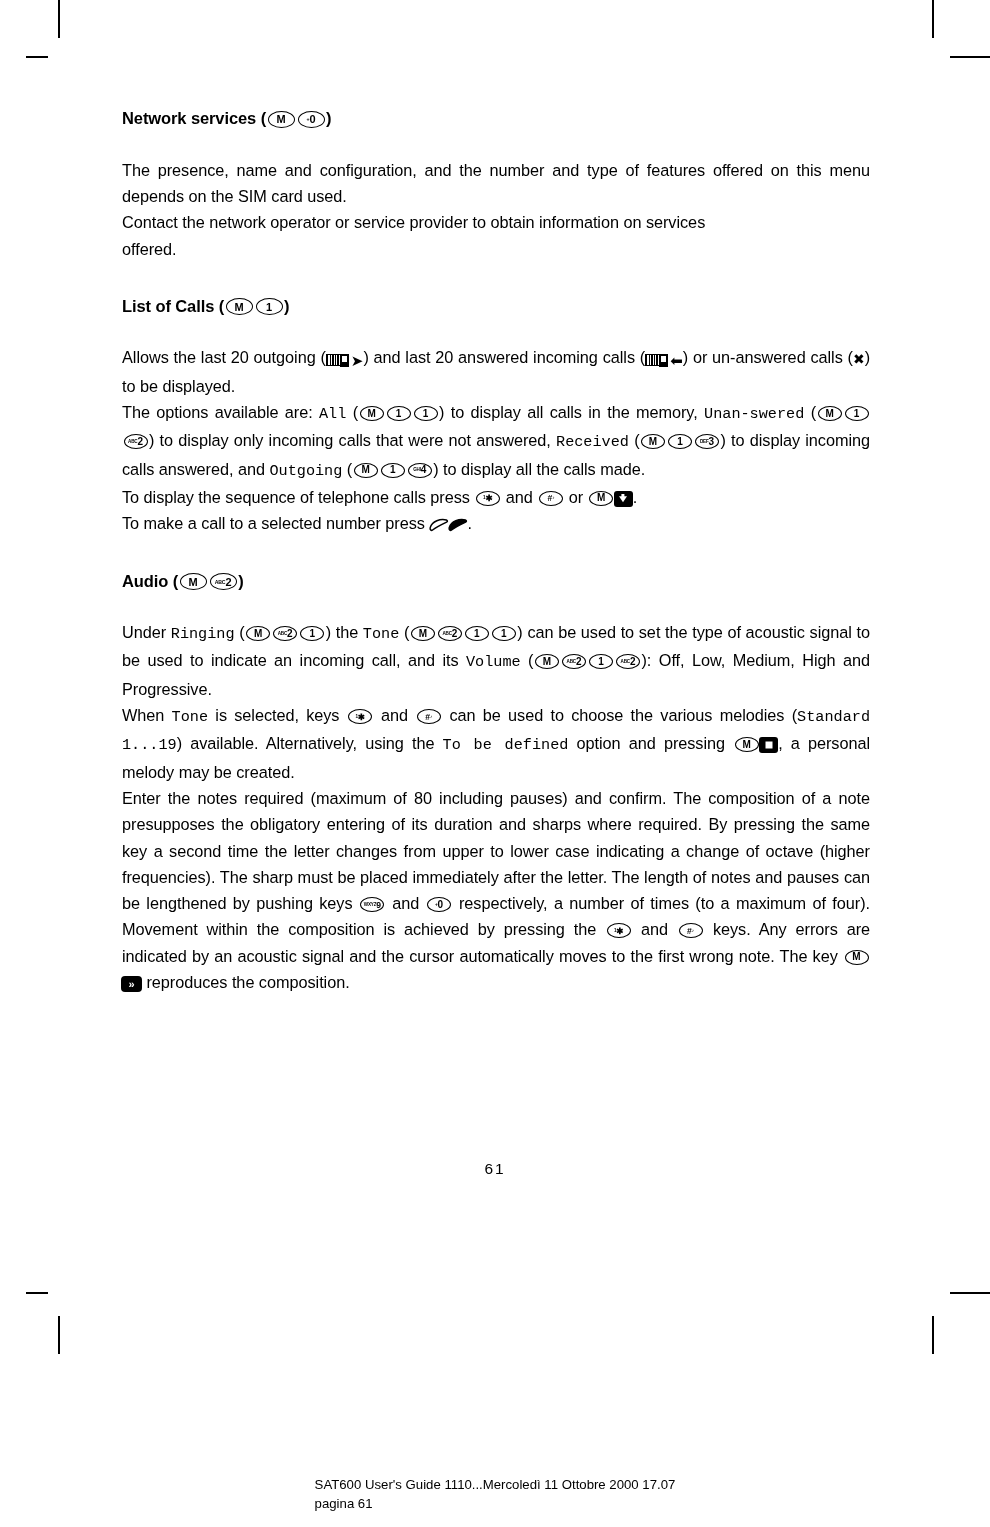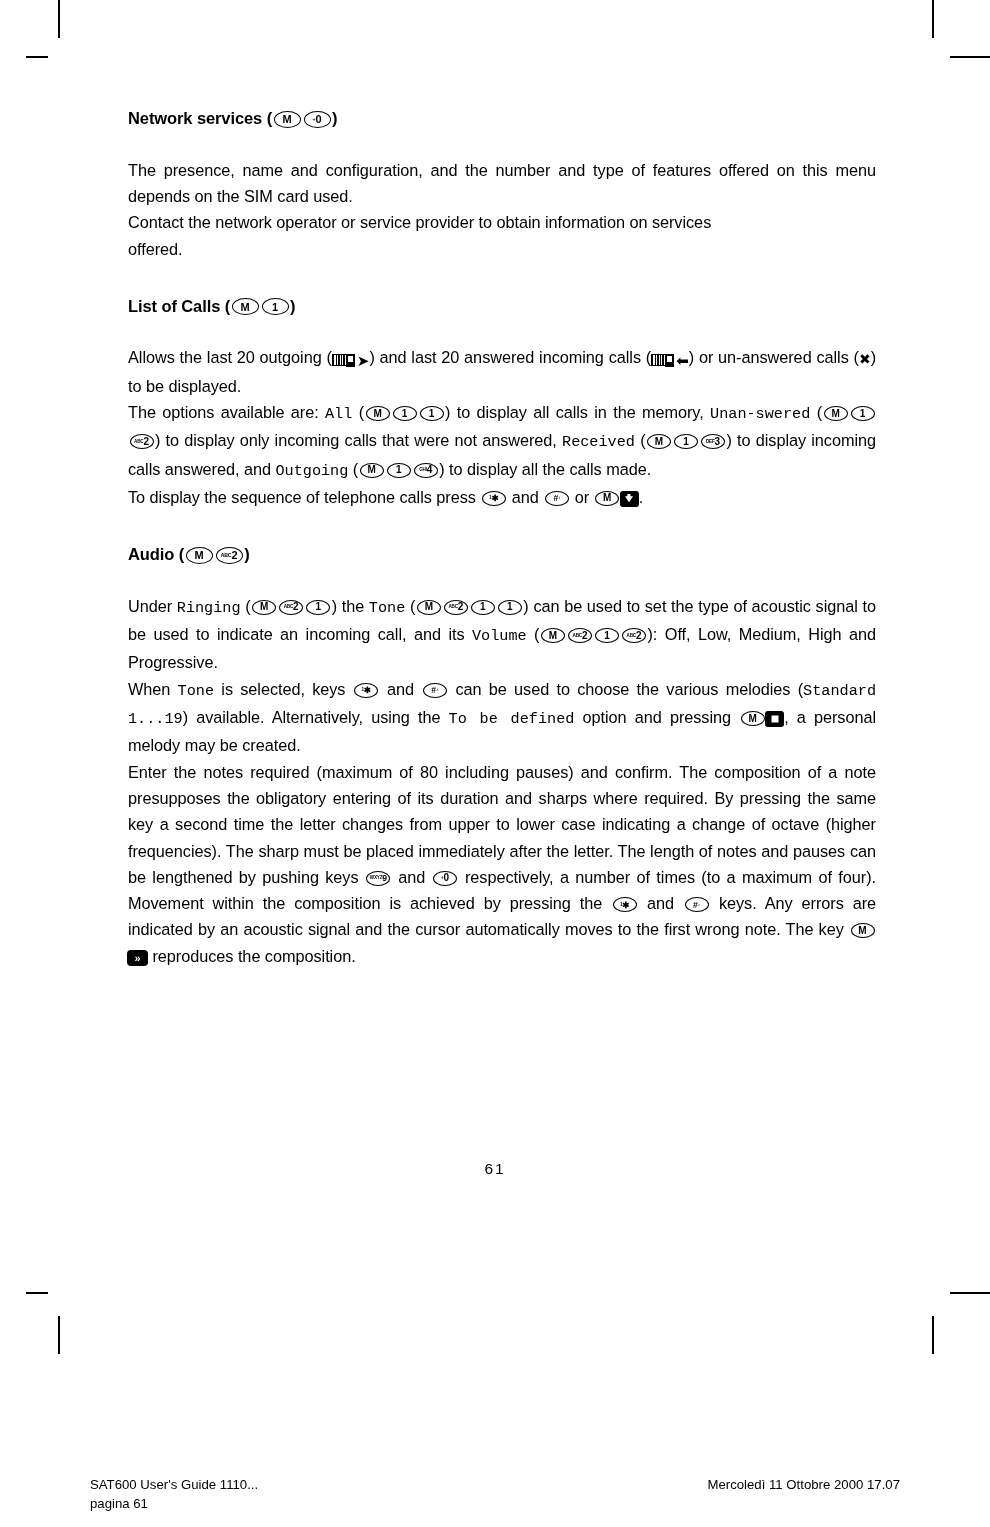--- a/index.html
+++ b/index.html
@@ -15,21 +15,21 @@
   }
 
   
   .crop{position:absolute;background:#000;}
   .crop.v{width:2px;}
   .crop.h{height:2px;}
 
   
   .page{
     position:absolute;
-    left:128px;top:108px;
+    left:122px;top:108px;
     width:748px;
   }
 
   h2.heading{
     font-size:16.5px;
     font-weight:bold;
     margin:0 0 0 0;
     line-height:1.25;
     letter-spacing:-0.1px;
   }
@@ -190,21 +190,21 @@
   }
 
   
   .footer{
     position:absolute;
     left:90px;right:90px;
     top:1475px;
     font-size:13.2px;
     line-height:19px;
     display:flex;
-    justify-content:space-between;
+    justify-content:center;
     align-items:flex-start;
   }
   .footer .left{text-align:left;}
   .footer .right{text-align:right;padding-top:0px;}
 </style>
 </head>
 <body>
 
 <div class="crop v" style="left:58px;  top:0px;    height:38px;"></div>
 <div class="crop h" style="left:26px;  top:56px;   width:22px;"></div>
@@ -235,20 +235,25 @@
 
   <div class="gap-md"></div>
 
   <p class="para"><span>Allows the last 20 outgoing (</span><span class="pict"><span class="kp"></span><span class="body"></span><span class="arw">➤</span></span><span>) and last 20 answered incoming calls (</span><span class="pict"><span class="kp"></span><span class="body"></span><span class="arw">⬅</span></span><span>) or un-answered calls (</span><span class="xmark">✖</span><span>) to be displayed.</span></p>
 
 
   <p class="para"><span>The options available are: </span><span class="mono">All</span><span> (</span><span class="key"><span class="glyph"><span class="pre"></span><span class="num">M</span></span></span><span class="key"><span class="glyph"><span class="pre"></span><span class="num">1</span></span></span><span class="key"><span class="glyph"><span class="pre"></span><span class="num">1</span></span></span><span>) to display all calls in the memory, </span><span class="mono">Unan-swered</span><span> (</span><span class="key"><span class="glyph"><span class="pre"></span><span class="num">M</span></span></span><span class="key"><span class="glyph"><span class="pre"></span><span class="num">1</span></span></span><span class="key"><span class="glyph"><span class="pre">ABC</span><span class="num">2</span></span></span><span>) to display only incoming calls that were not answered, </span><span class="mono">Received</span><span> (</span><span class="key"><span class="glyph"><span class="pre"></span><span class="num">M</span></span></span><span class="key"><span class="glyph"><span class="pre"></span><span class="num">1</span></span></span><span class="key"><span class="glyph"><span class="pre">DEF</span><span class="num">3</span></span></span><span>) to display incoming calls answered, and </span><span class="mono">Outgoing</span><span> (</span><span class="key"><span class="glyph"><span class="pre"></span><span class="num">M</span></span></span><span class="key"><span class="glyph"><span class="pre"></span><span class="num">1</span></span></span><span class="key"><span class="glyph"><span class="pre">GHI</span><span class="num">4</span></span></span><span>) to display all the calls made.</span></p>
 
   <p class="para nojust"><span>To display the sequence of telephone calls press </span><span class="key small-in"><span class="glyph"><span class="pre">1</span><span>✱</span></span></span><span> and </span><span class="key small-in"><span class="glyph"><span>#</span><span class="pre">♪</span></span></span><span> or </span><span class="key"><span class="glyph"><span class="num">M</span></span></span><span class="keyblk dn"></span><span>.</span></p>
 
+  <p class="para nojust"><span>To make a call to a selected number press </span><span class="hs"><svg viewBox="0 0 21 15">
+          <path d="M2.2 10.6 C 4.2 4.2, 12.5 1.4, 18.4 3.0 C 19.6 3.4, 19.8 4.6, 18.6 5.2 C 14.0 7.4, 8.0 10.4, 4.6 13.0 C 3.2 14.0, 1.7 12.6, 2.2 10.6 Z" fill="none" stroke="#000" stroke-width="1.5"></path>
+        </svg></span><span class="hs"><svg viewBox="0 0 21 15">
+          <path d="M2.2 10.6 C 4.2 4.2, 12.5 1.4, 18.4 3.0 C 19.6 3.4, 19.8 4.6, 18.6 5.2 C 14.0 7.4, 8.0 10.4, 4.6 13.0 C 3.2 14.0, 1.7 12.6, 2.2 10.6 Z" fill="#000" stroke="#000" stroke-width="1.5"></path>
+        </svg></span><span>.</span></p>
 
   <div class="gap-lg"></div>
 
   <h2 class="heading">
     <span>Audio (</span><span class="key hdr"><span class="glyph"><span class="pre"></span><span class="num">M</span></span></span><span class="key hdr"><span class="glyph"><span class="pre">ABC</span><span class="num">2</span></span></span><span>)</span>
   </h2>
 
   <div class="gap-md"></div>
 
 

